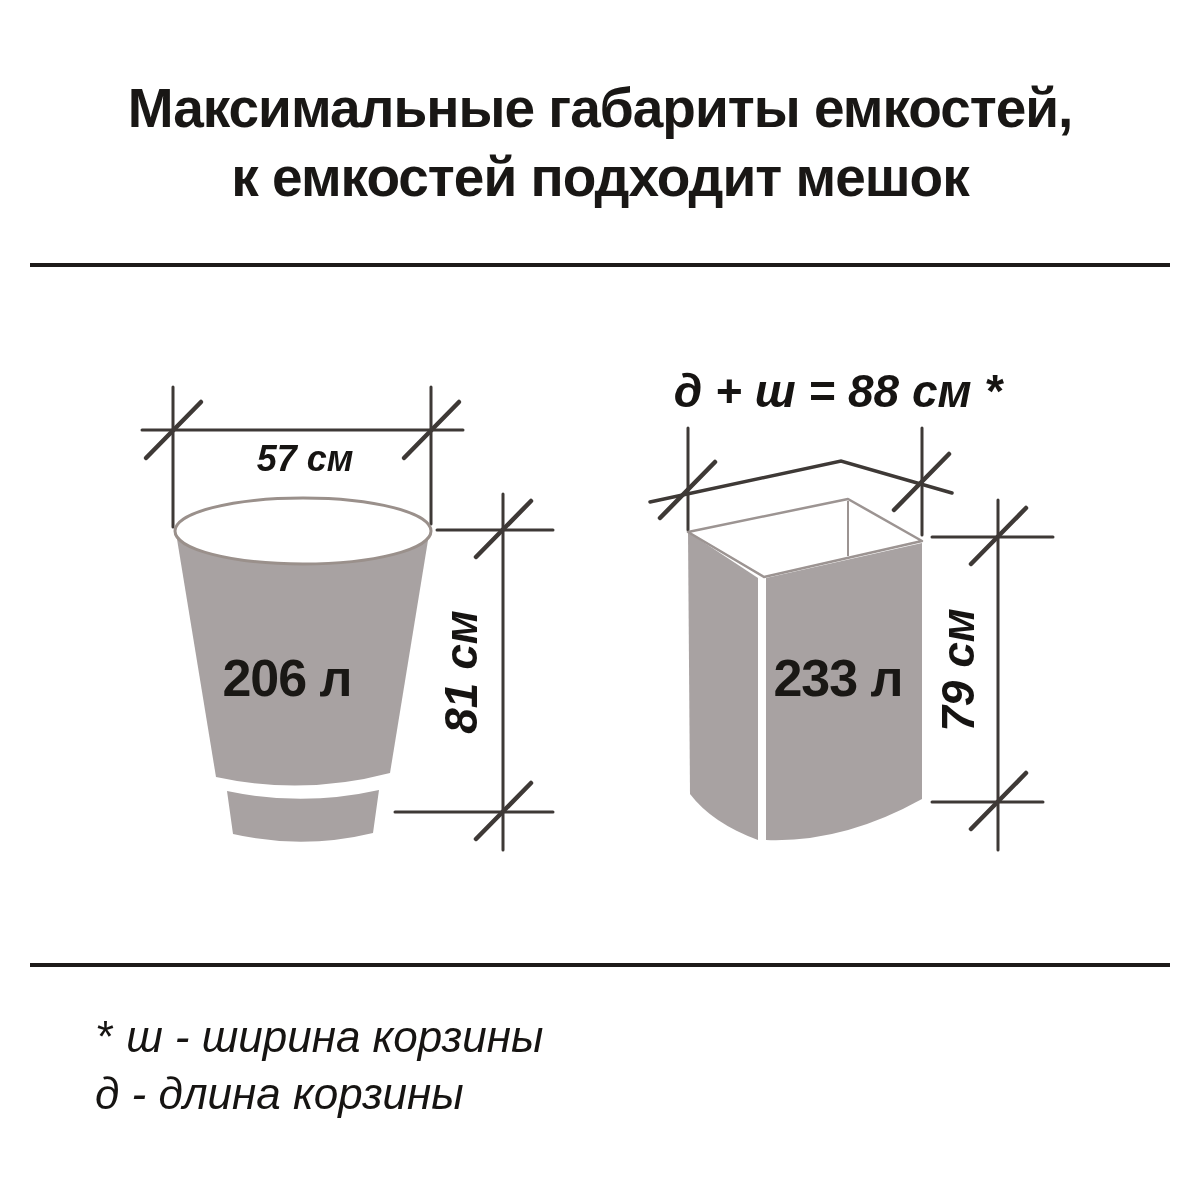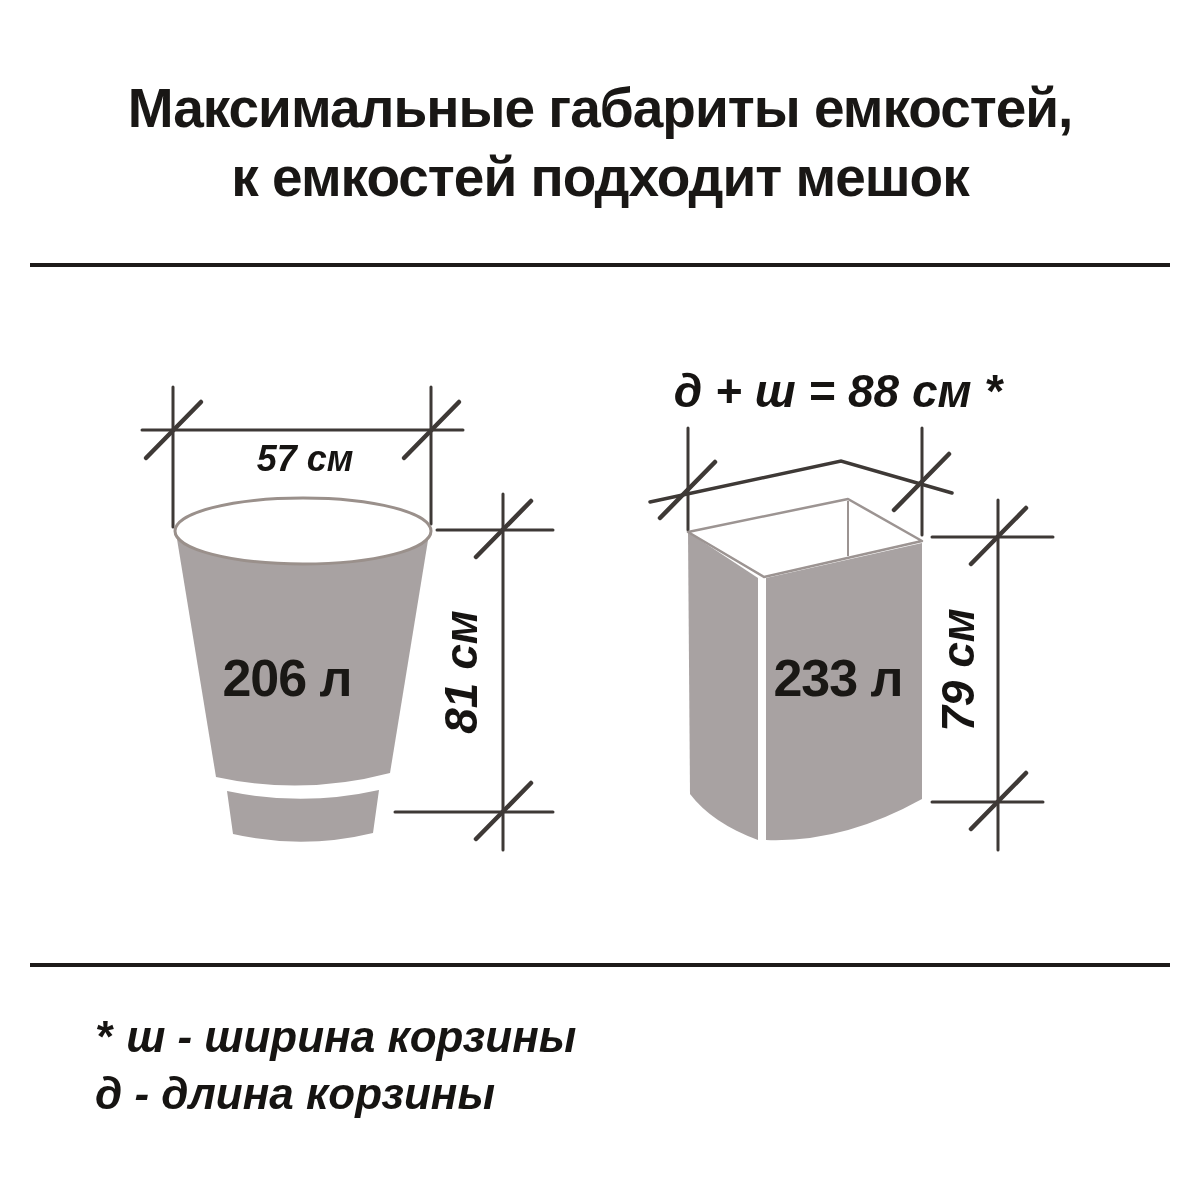--- a/index.html
+++ b/index.html
@@ -73,21 +73,21 @@
   .bucket-height { top: 641px; left: 381px; width: 160px; height: 62px; line-height: 62px; }
 
   .formula-label { top: 364px; left: 638px; width: 400px; font-size: 46px; }
   .box-volume    { top: 648px; left: 738px; width: 200px; }
   .box-height    { top: 639px; left: 878px; width: 160px; height: 62px; line-height: 62px; }
 
   .footnote {
     top: 1008px;
     left: 95px;
     font-style: italic;
-    font-weight: bold;
+    font-weight: normal;
     font-size: 44px;
     line-height: 57px;
     color: #161412;
   }
   .footnote .marker { margin-right: 14px; }
   .footnote-line2 { }
 </style>
 </head>
 <body>
 

